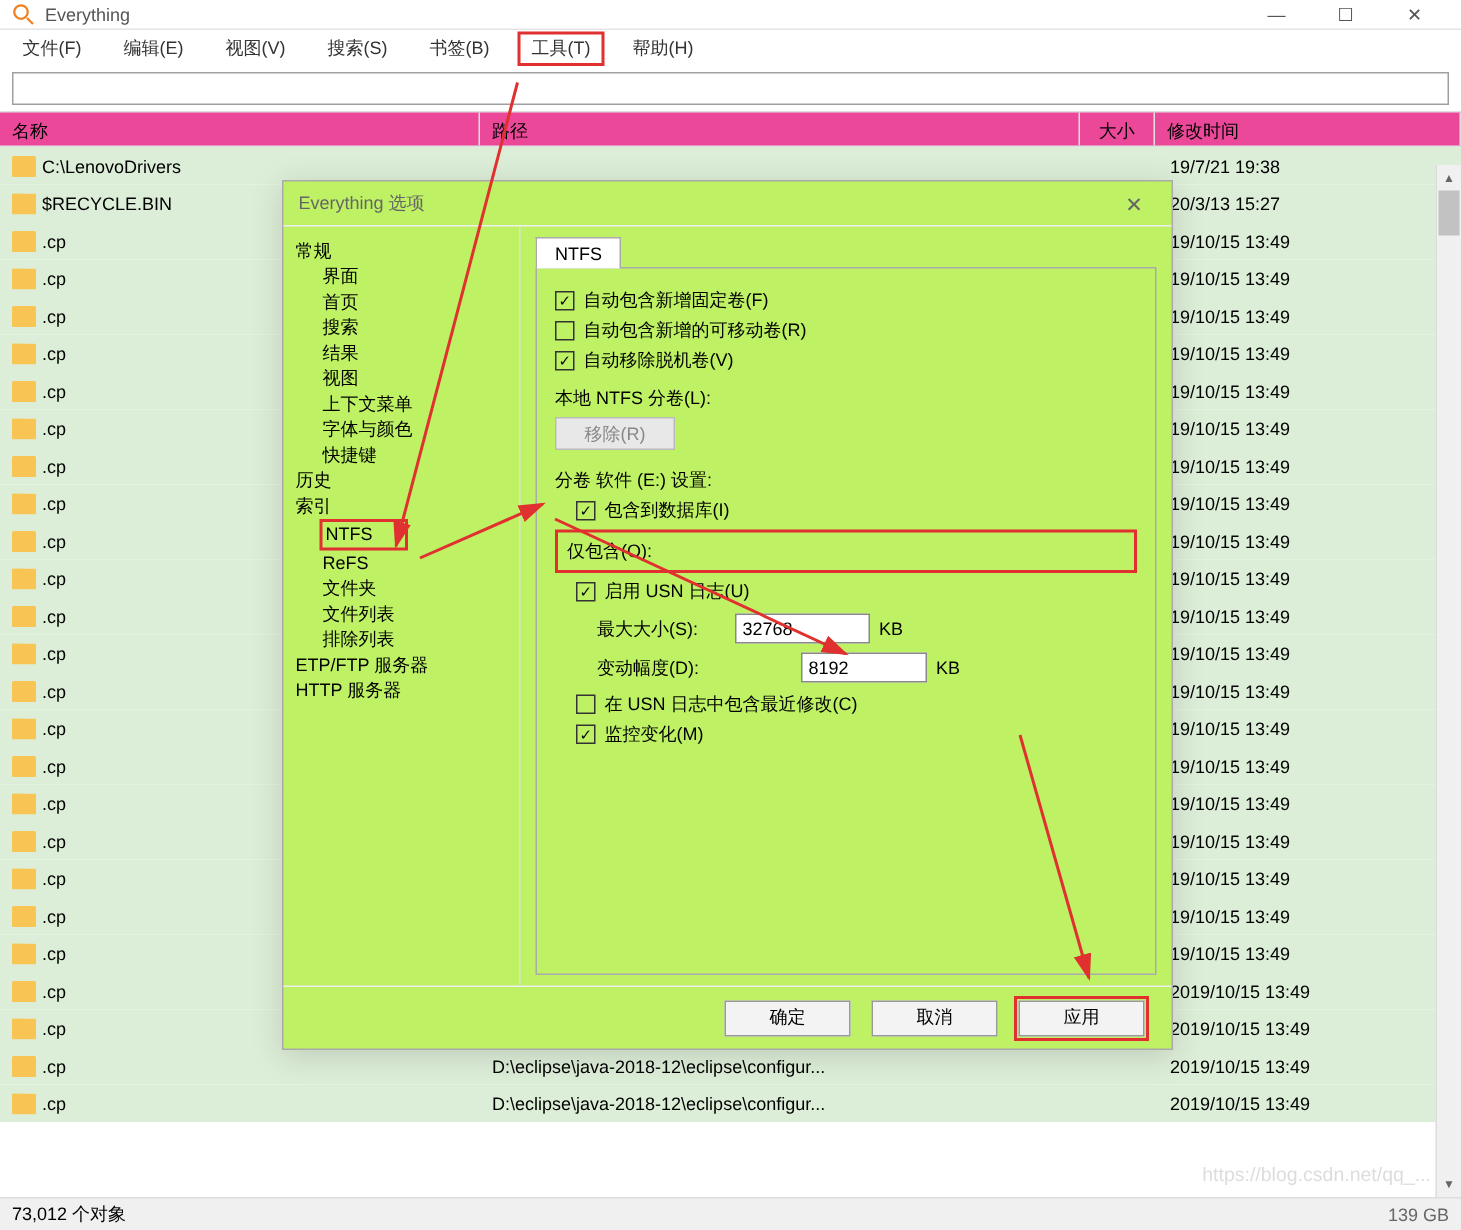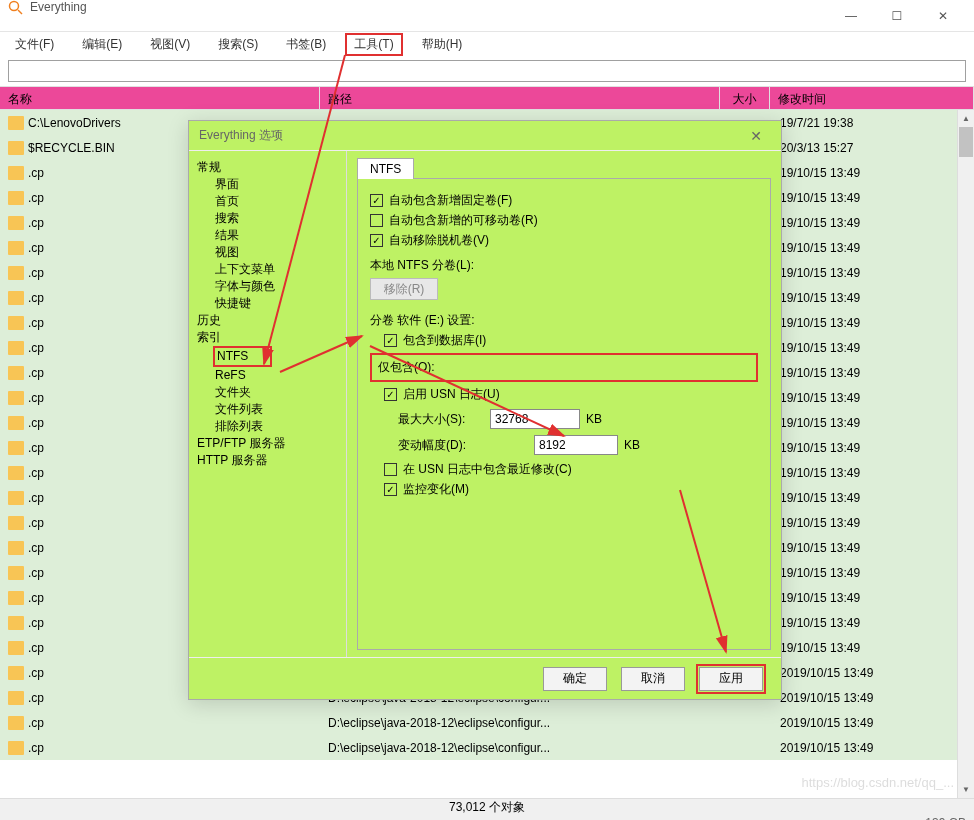--- a/index.html
+++ b/index.html
@@ -1,19 +1,19 @@
 <!DOCTYPE html>
 <html><head>
 <meta charset="utf-8">
 <style>
 * { margin: 0; padding: 0; box-sizing: border-box; font-family: "Segoe UI", "Microsoft YaHei", sans-serif; font-size: 12px; }
 body { background: #fff; width: 974px; height: 820px; position: relative; overflow: hidden; }
 
 
-.titlebar { height: 32px; display: flex; padding: 0 8px; border-bottom: 1px solid #e5e5e5; }
+.titlebar { height: 20px; display: flex; align-items: center; padding: 0 8px; border-bottom: 1px solid #e5e5e5; }
 .titlebar .icon { width: 16px; height: 16px; margin-right: 6px; }
 .titlebar .title { flex: 1; color: #555; }
 .titlebar .winbtn { width: 46px; height: 32px; display:flex; align-items:center; justify-content:center; color:#555; }
 
 
 .menubar { height: 24px; display:flex; align-items:center; padding: 0 6px; gap:10px; color:#333; }
 .menubar .menuitem { padding: 3px 9px; }
 .menubar .menuitem.hl { border:2px solid #e03030; padding:1px 7px; }
 
 
@@ -37,21 +37,21 @@
 .filerow .fd { flex:1; padding-left:10px; }
 .folder-icon { width:16px; height:14px; background:#f8c555; border-radius:1px; position:relative; flex-shrink:0;}
 .folder-icon:before { content:""; position:absolute; top:-3px; left:0; width:7px; height:3px; background:#f8c555; border-radius:1px 1px 0 0;}
 
 .scrollbar-v { position:absolute; right:0; top:110px; width:17px; bottom:22px; background:#f0f0f0; border-left:1px solid #ddd;}
 .scrollbar-v .thumb { position:absolute; top:17px; left:1px; right:1px; height:30px; background:#c2c2c2;}
 .scrollbar-v .arr { height:17px; display:flex; align-items:center; justify-content:center; font-size:8px; color:#666;}
 .scrollbar-v .arr.bot { position:absolute; bottom:0; left:0; right:0;}
 
 
-.statusbar { position:absolute; left:0; right:0; bottom:0; height:22px; border-top:1px solid #ddd; display:flex; align-items:center; padding:0 8px; background:#f0f0f0;flex-direction:column;}
+.statusbar { position:absolute; left:0; right:0; bottom:0; height:22px; border-top:1px solid #ddd; display:flex; align-items:center; padding:0 8px; background:#f0f0f0;}
 .statusbar .right { margin-left:auto; color:#666;}
 
 
 .backdrop { position:absolute; left:188px; top:120px; width:594px; height:580px; background:#bef264; border:1px solid #aaa; box-shadow:0 4px 20px rgba(0,0,0,0.15); display:flex; flex-direction:column; z-index:10;}
 .dlg-title { height:30px; display:flex; align-items:center; padding:0 10px; color:#666; border-bottom:1px solid #eee;}
 .dlg-title .spacer { flex:1; }
 .dlg-title .xbtn { width:30px; text-align:center; font-size:14px; }
 .dlg-body { flex:1; display:flex; }
 .dlg-tree { width:158px; border-right:1px solid #ddd; padding:8px 2px 8px 8px; line-height:17px; position:relative;}
 .dlg-tree .root {}
@@ -59,28 +59,28 @@
 .dlg-tree .sel { border:2px solid #e03030; display:inline-block; padding:0 22px 0 2px; margin-left:-2px;}
 .dlg-main { flex:1; padding:6px 10px 6px 10px; position:relative;}
 .tab { display:inline-block; border:1px solid #aaa; border-bottom:none; padding:3px 12px; background:#fff; position:relative; top:1px;}
 .panel { border:1px solid #aaa; padding:10px 12px 12px 12px; height: calc(100% - 22px);}
 .chkrow { display:flex; align-items:center; gap:6px; margin:3px 0; }
 .chkbox { width:13px; height:13px; border:1px solid #333; display:flex; align-items:center; justify-content:center; font-size:10px; }
 .listrow { display:flex; gap:8px; margin-top:4px;}
 .volbox { flex:1; height:96px; border:1px solid #888; overflow:hidden; background:#fff;}
 .volitem { padding:1px 6px; }
 .volitem.sel { background:#0a5fd6; color:#fff; outline:2px solid #e03030; outline-offset:-1px;}
-.rmbtn { width:68px; height:22px; background:#e8e8e8; border:1px solid #bbb; color:#888; display:flex; align-items:center; justify-content:center;}
+.rmbtn { width:80px; height:22px; background:#e8e8e8; border:1px solid #bbb; color:#888; display:flex; align-items:center; justify-content:center;}
 .fieldrow { display:flex; align-items:center; gap:6px; margin:6px 0;}
 .fieldrow .lbl { min-width:86px; }
 .txt { border:1px solid #888; height:20px; padding:0 4px; }
 .onlyinc { border:2px solid #e03030; padding:4px 6px; display:flex; align-items:center; gap:18px; margin:4px 0;}
 .onlyinc .txt { flex:1; }
 .dlg-buttons { height:42px; display:flex; justify-content:flex-end; gap:14px; align-items:center; padding:0 18px; border-top:1px solid #eee;}
-.dlg-buttons button { width:64px; height:24px; border:1px solid #999; background:#f3f3f3;}
+.dlg-buttons button { width:84px; height:24px; border:1px solid #999; background:#f3f3f3;}
 .dlg-buttons button.hl { outline:2px solid #e03030; outline-offset:1px;}
 
 
 .wm { position:absolute; right:20px; bottom:30px; color:#bbb; font-size:13px; opacity:0.5; z-index:20;}
 
 
 .overlay { position:absolute; inset:0; pointer-events:none; z-index:15;}
 </style>
 </head>
 <body>

